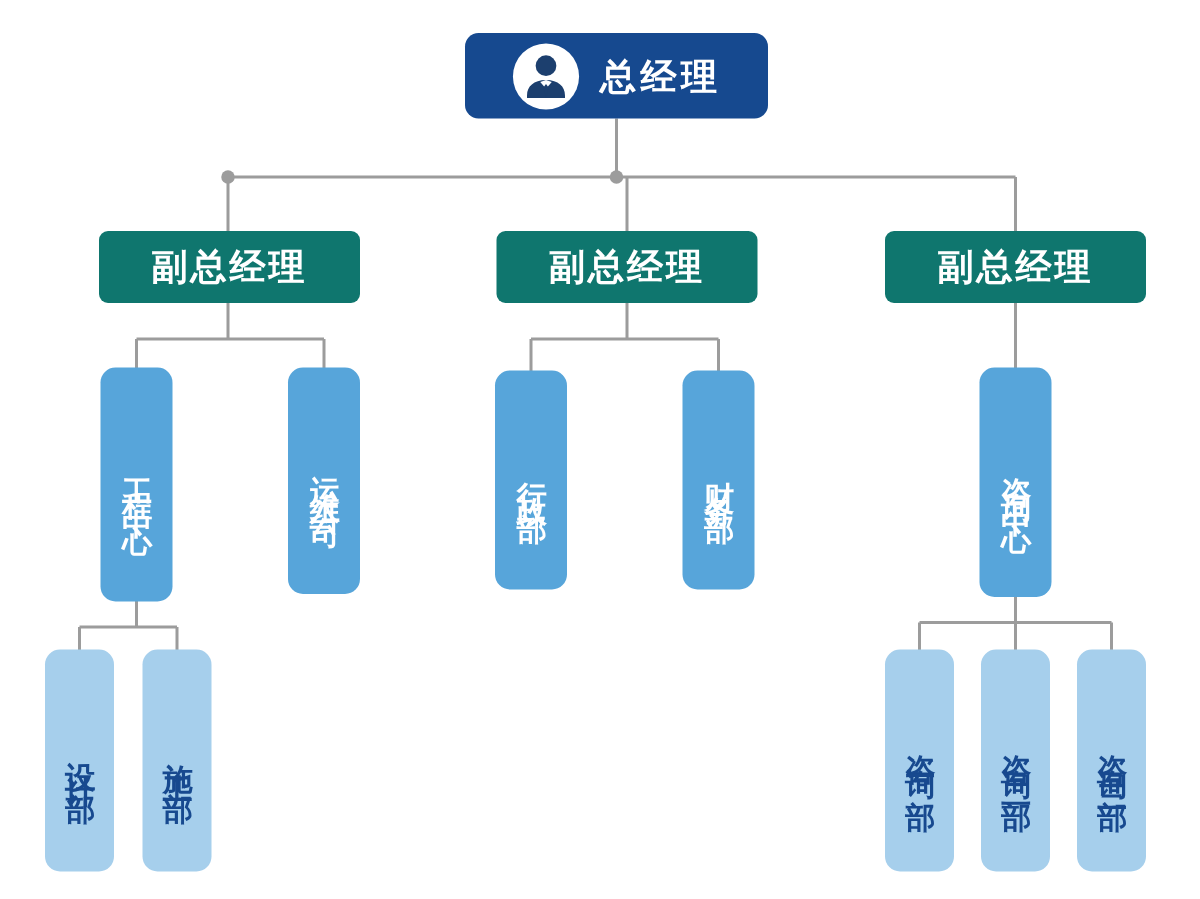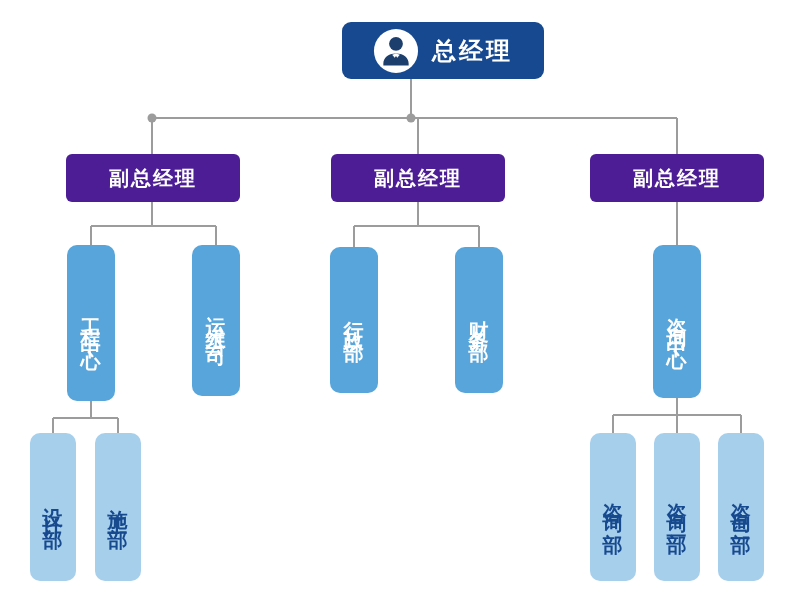--- a/index.html
+++ b/index.html
@@ -29,29 +29,28 @@
   }
 
   
   .l1 {
     background: #16498f;
     color: #ffffff;
     border-radius: 9px;
     font-size: 24px;
     letter-spacing: 3px;
     gap: 13px;
-    margin-left: 32px;
   }
 
   
   .l2 {
-    background: #4c1d95;
+    background: #0f766e;
     color: #ffffff;
     border-radius: 6px;
-    font-size: 20px;
+    font-size: 24px;
     letter-spacing: 2px;
   }
 
   
   .l3 {
     background: #57a5da;
     color: #ffffff;
     border-radius: 10px;
   }
 

